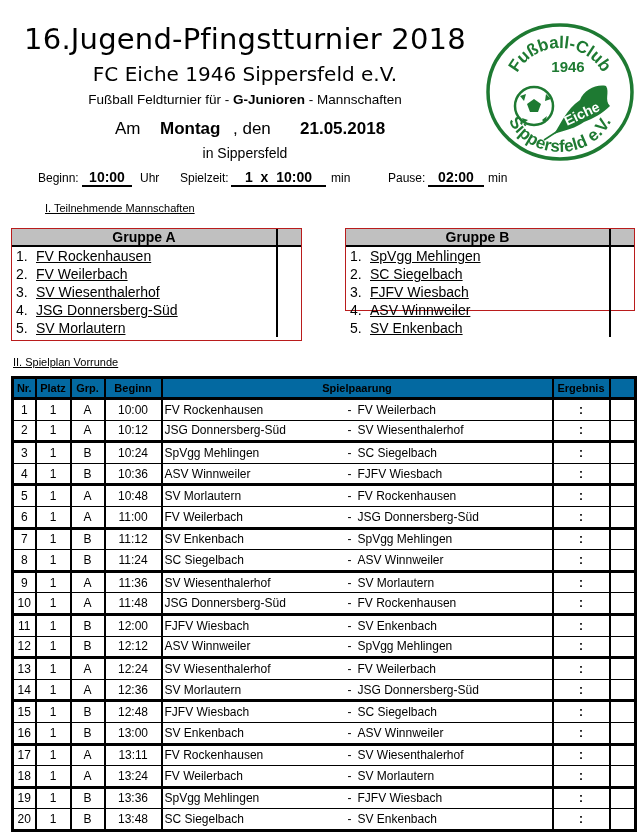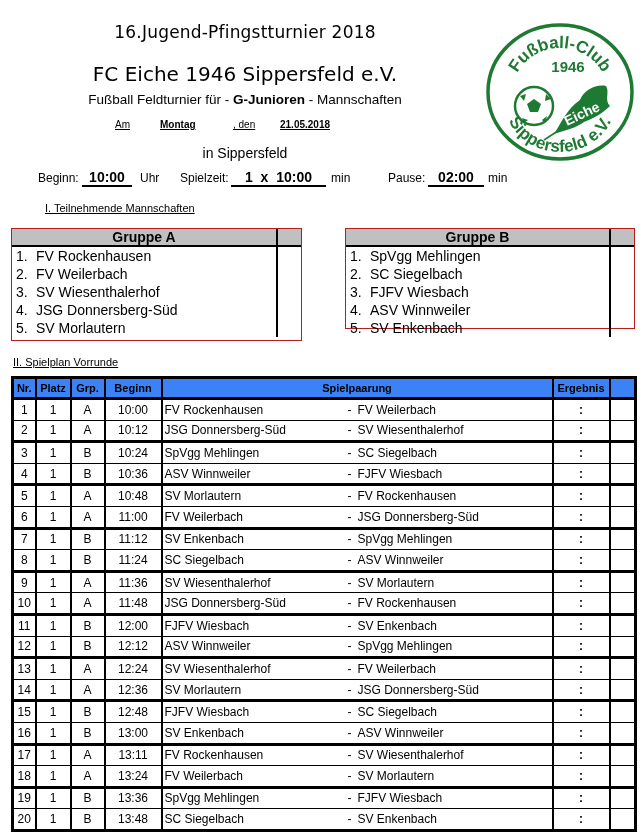--- a/index.html
+++ b/index.html
@@ -1,57 +1,57 @@
 <!DOCTYPE html>
 <html><head>
 <meta charset="utf-8">
 <style>
   html, body { margin:0; padding:0; background:#ffffff; }
   body { width:644px; height:836px; position:relative; overflow:hidden; font-family:"Liberation Sans", sans-serif; color:#000; }
   .abs { position:absolute; }
-  .title1 { left:0; width:490px; top:22px; text-align:center; font-family:"DejaVu Sans", sans-serif; font-size:17px; letter-spacing:0.2px; }
+  .title1 { left:0; width:490px; top:22px; text-align:center; font-family:"DejaVu Sans", sans-serif; font-size:29px; letter-spacing:0.2px; }
   .title2 { left:0; width:490px; top:62px; text-align:center; font-family:"DejaVu Sans", sans-serif; font-size:20px; }
   .subtitle { left:0; width:490px; top:92px; text-align:center; font-size:13.5px; }
   .subtitle b { font-weight:bold; }
-  .dateline { top:119px; font-size:10px;text-decoration:underline; }
+  .dateline { top:119px; font-size:17px; }
   .place { left:0; width:490px; top:145px; text-align:center; font-size:14px; }
   .infoline { top:171px; font-size:12px; }
   .uline { display:inline-block; border-bottom:2px solid #000; font-weight:bold; font-size:14px; text-align:center; line-height:15px; }
   .sect { font-size:11px; text-decoration:underline; }
   .grp { border:1px solid #b91c1c; box-sizing:border-box; }
   .grp .hd { display:flex; background:#c0c0c0; border-bottom:2.5px solid #000; height:16px; }
   .grp .hd .t { flex:1; text-align:center; font-weight:bold; font-size:14px; line-height:16px; border-right:2px solid #000; }
   .grp .hd .e { width:23px; }
   .grp .bd { display:flex; }
-  .grp .bd .list { flex:1; border-right:2px solid #000; padding-left:4px; }
+  .grp .bd .list { flex:1; border-right:2px solid #000; padding-left:4px;text-decoration:underline; }
   .grp .bd .e { width:23px; }
   .grp .item { font-size:14px; line-height:18px; }
   .grp .item .n { display:inline-block; width:20px; }
   table.plan { position:absolute; left:11px; top:376px; width:623px; border-collapse:collapse; table-layout:fixed; border:3px solid #000; font-size:12px; }
-  table.plan th { background:#3b82f6; font-weight:bold; font-size:11px; height:18px; border:2px solid #000; border-bottom:3px solid #000; padding:0; }
+  table.plan th { background:#0369a1; font-weight:bold; font-size:11px; height:18px; border:2px solid #000; border-bottom:3px solid #000; padding:0; }
   table.plan td { height:19.6px; padding:0; border-left:2px solid #000; border-right:2px solid #000; border-top:1px solid #000; }
   table.plan tr.pairend td { border-bottom:3px solid #000; }
   table.plan td.c { text-align:center; }
   table.plan td.home { padding-left:2px; border-right:none; }
   table.plan td.away { border-left:none; padding-left:0; }
   table.plan td.away .dash { display:inline-block; width:10px; }
   table.plan td.res { font-weight:bold; }
   .logo { left:484px; top:22px; width:152px; height:140px; }
 </style>
 </head>
 <body>
 
 <div class="abs title1">16.Jugend-Pfingstturnier 2018</div>
 <div class="abs title2">FC Eiche 1946 Sippersfeld e.V.</div>
 <div class="abs subtitle"><span>Fußball Feldturnier für - </span><b>G-Junioren</b><span> - Mannschaften</span></div>
 
 <div class="abs dateline" style="left:115px;">Am</div>
 <div class="abs dateline" style="left:160px;font-weight:bold;">Montag</div>
 <div class="abs dateline" style="left:233px;">, den</div>
-<div class="abs dateline" style="left:280px;font-weight:bold;">21.05.2018</div>
+<div class="abs dateline" style="left:300px;font-weight:bold;">21.05.2018</div>
 
 <div class="abs place">in Sippersfeld</div>
 
 <div class="abs infoline" style="left:38px;">Beginn:</div>
 <div class="abs infoline" style="left:82px;top:170px;"><span class="uline" style="width:50px;">10:00</span></div>
 <div class="abs infoline" style="left:140px;">Uhr</div>
 <div class="abs infoline" style="left:180px;">Spielzeit:</div>
 <div class="abs infoline" style="left:231px;top:170px;"><span class="uline" style="width:95px;white-space:pre;">1  x  10:00</span></div>
 <div class="abs infoline" style="left:331px;">min</div>
 <div class="abs infoline" style="left:388px;">Pause:</div>
@@ -94,21 +94,21 @@
     <div class="item"><span class="n">1.</span><span>FV Rockenhausen</span></div>
     <div class="item"><span class="n">2.</span><span>FV Weilerbach</span></div>
     <div class="item"><span class="n">3.</span><span>SV Wiesenthalerhof</span></div>
     <div class="item"><span class="n">4.</span><span>JSG Donnersberg-Süd</span></div>
     <div class="item"><span class="n">5.</span><span>SV Morlautern</span></div>
   </div>
       <div class="e"></div>
     </div>
 </div>
 
-<div class="abs grp" style="left:345px;top:228px;width:290px;height:101px;">
+<div class="abs grp" style="left:345px;top:228px;width:290px;height:83px;">
   <div class="hd">
       <div class="t">Gruppe B</div>
       <div class="e"></div>
     </div>
   <div class="bd">
       <div class="list">
     <div class="item"><span class="n">1.</span><span>SpVgg Mehlingen</span></div>
     <div class="item"><span class="n">2.</span><span>SC Siegelbach</span></div>
     <div class="item"><span class="n">3.</span><span>FJFV Wiesbach</span></div>
     <div class="item"><span class="n">4.</span><span>ASV Winnweiler</span></div>

